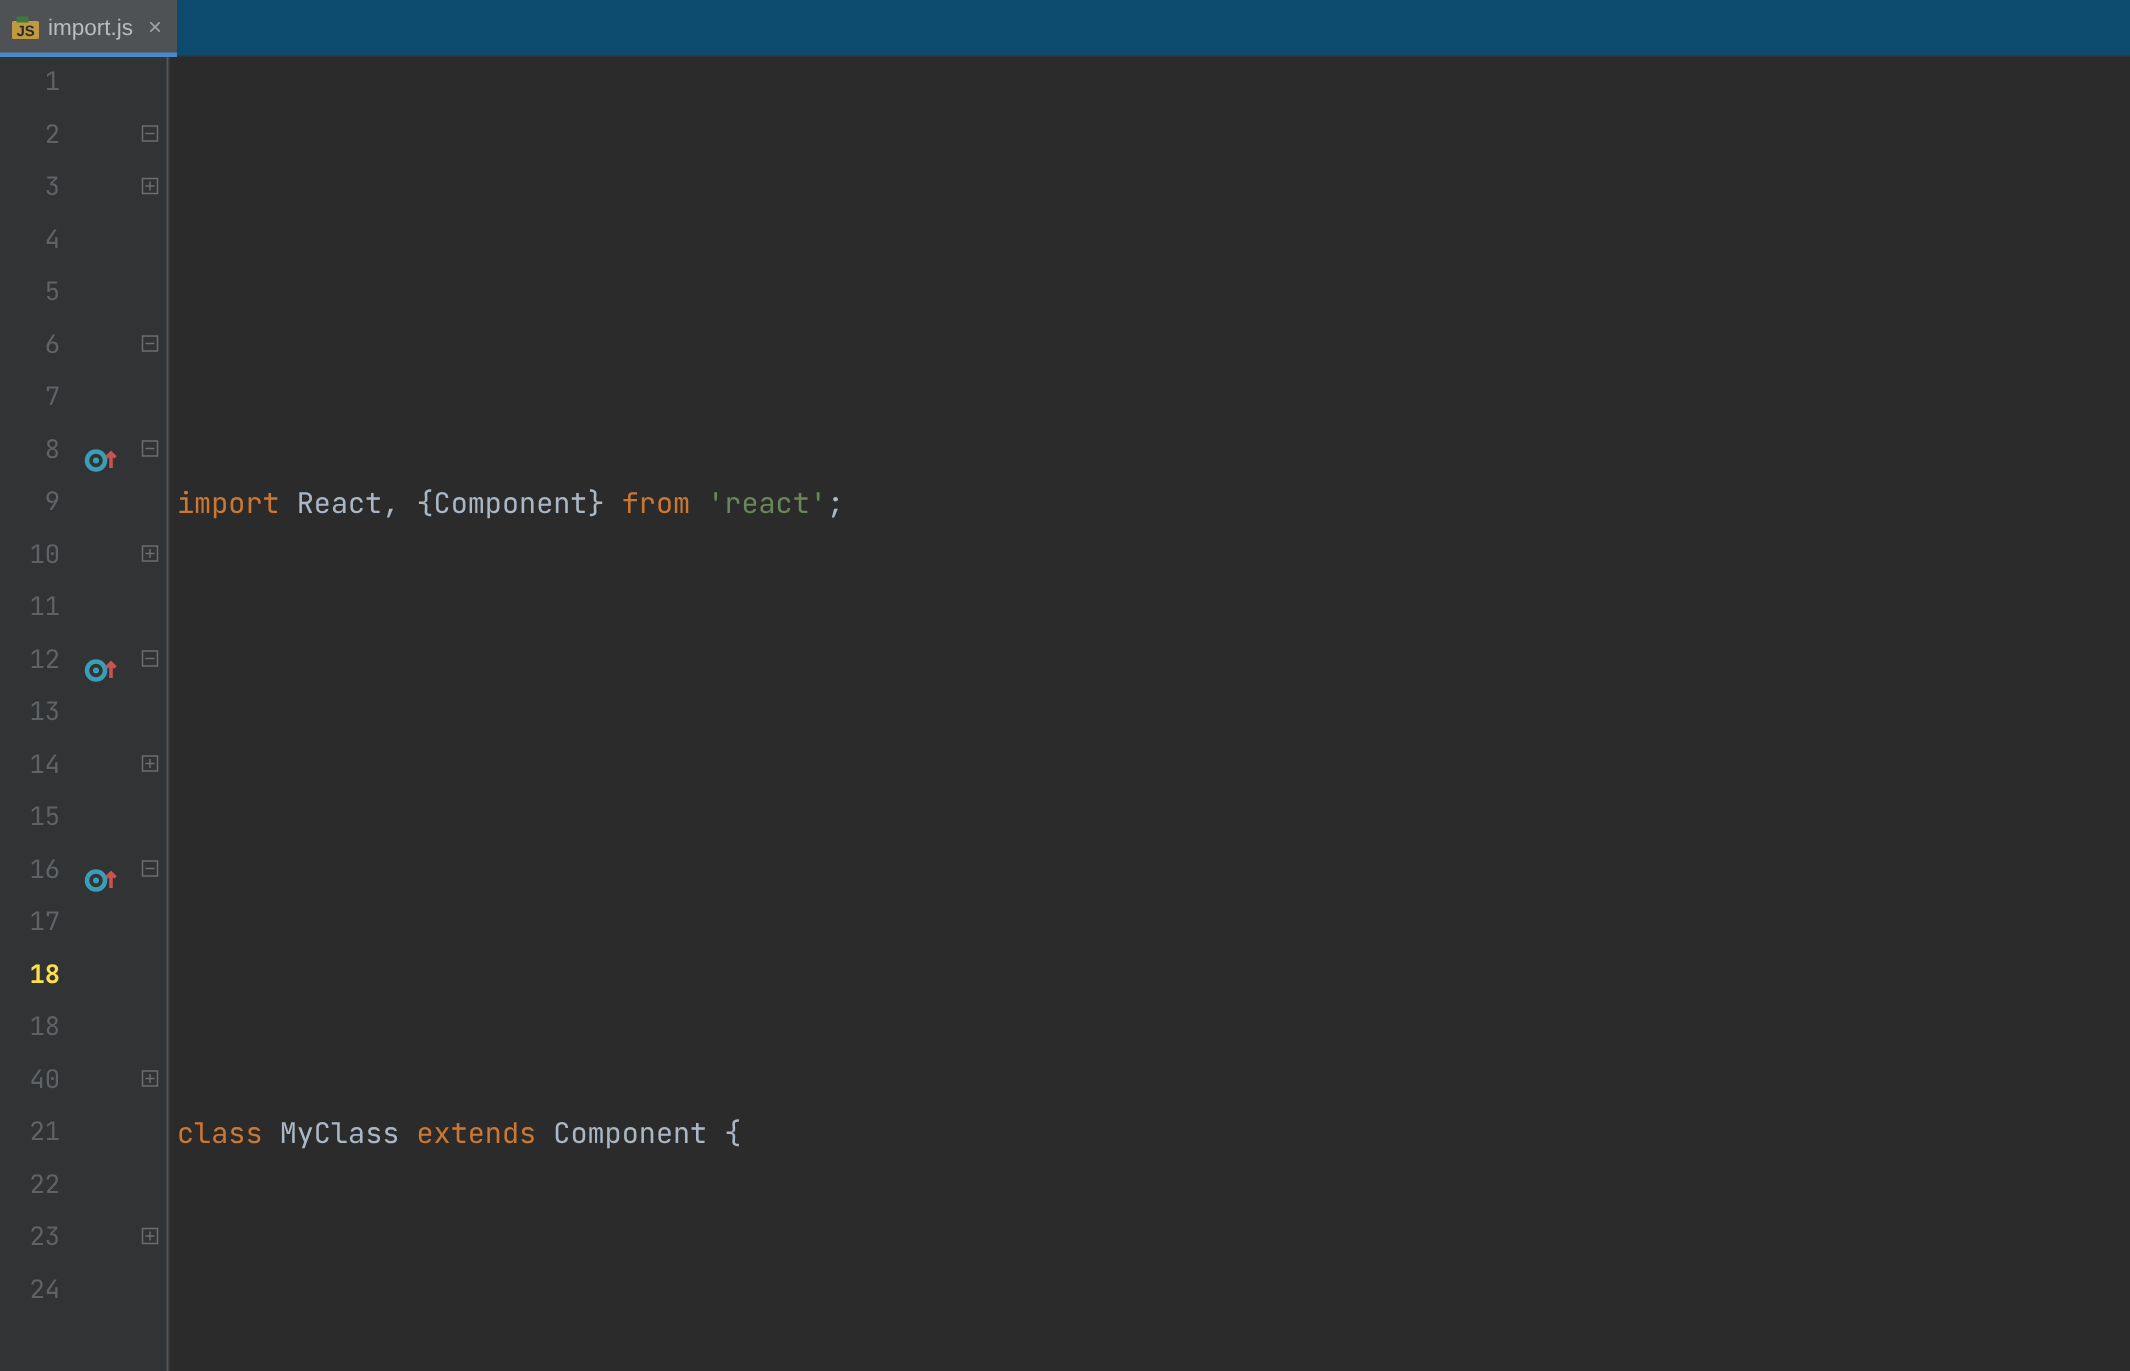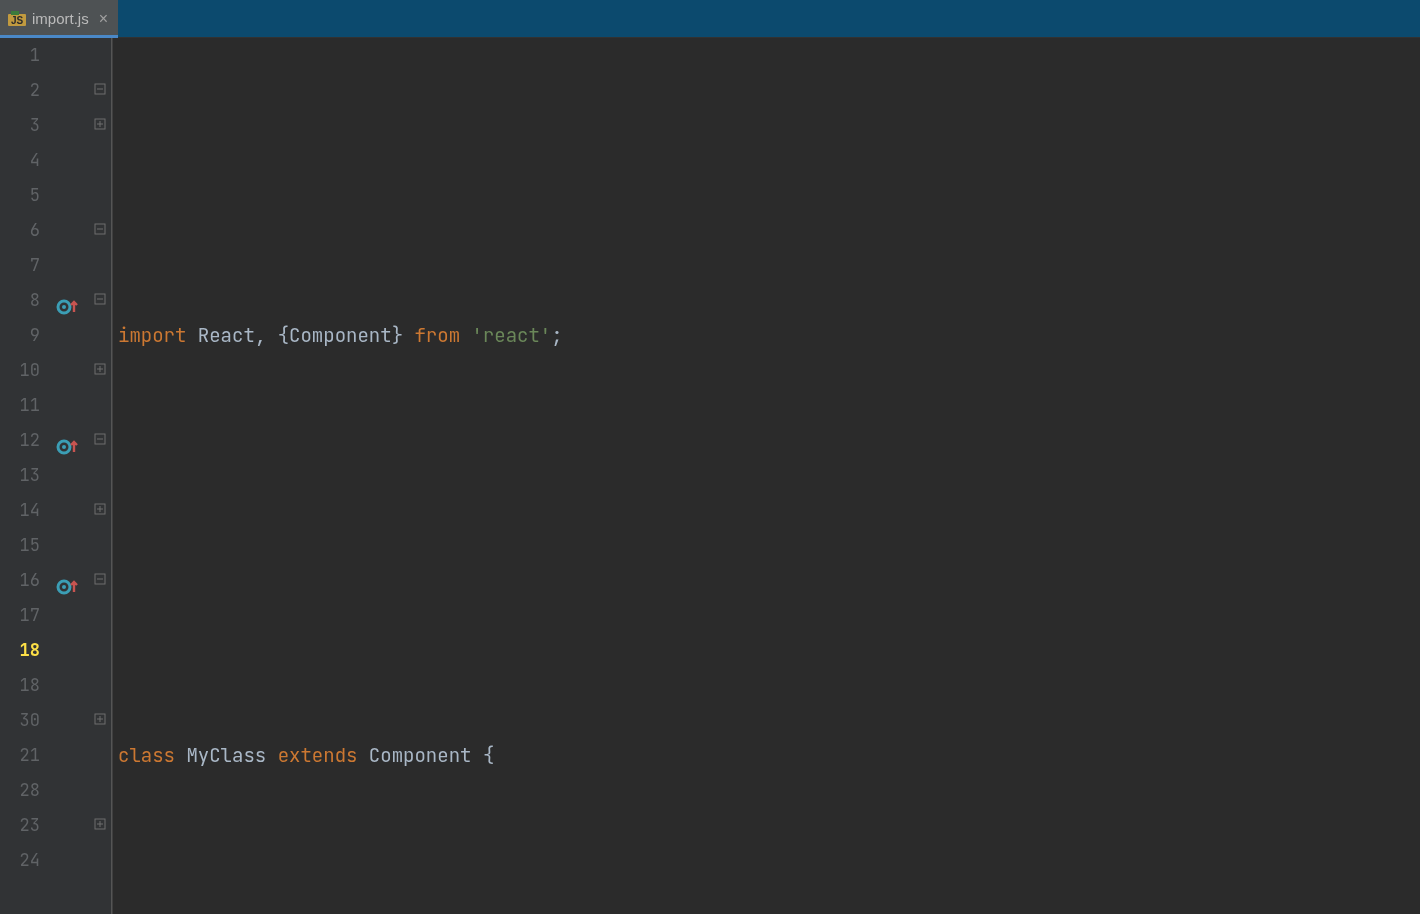--- a/index.html
+++ b/index.html
@@ -148,23 +148,23 @@
     <div class="ln">10</div>
     <div class="ln">11</div>
     <div class="ln">12</div>
     <div class="ln">13</div>
     <div class="ln">14</div>
     <div class="ln">15</div>
     <div class="ln">16</div>
     <div class="ln">17</div>
     <div class="ln bold">18</div>
     <div class="ln">18</div>
-    <div class="ln">30</div>
+    <div class="ln">40</div>
     <div class="ln">21</div>
-    <div class="ln">28</div>
+    <div class="ln">22</div>
     <div class="ln">23</div>
     <div class="ln">24</div>
   </div>
 
   <div class="icon-gutter">
     <div class="marker" style="top:254px">
       <svg width="26" height="18">
           <circle cx="8" cy="9" r="6" fill="none" stroke="#3b9eb5" stroke-width="3"></circle>
           <circle cx="8" cy="9" r="2" fill="#3b9eb5"></circle>
           <path d="M18 14 L18 4 M15 7 L18 4 L21 7" stroke="#c75450" stroke-width="2.4" fill="none"></path>

